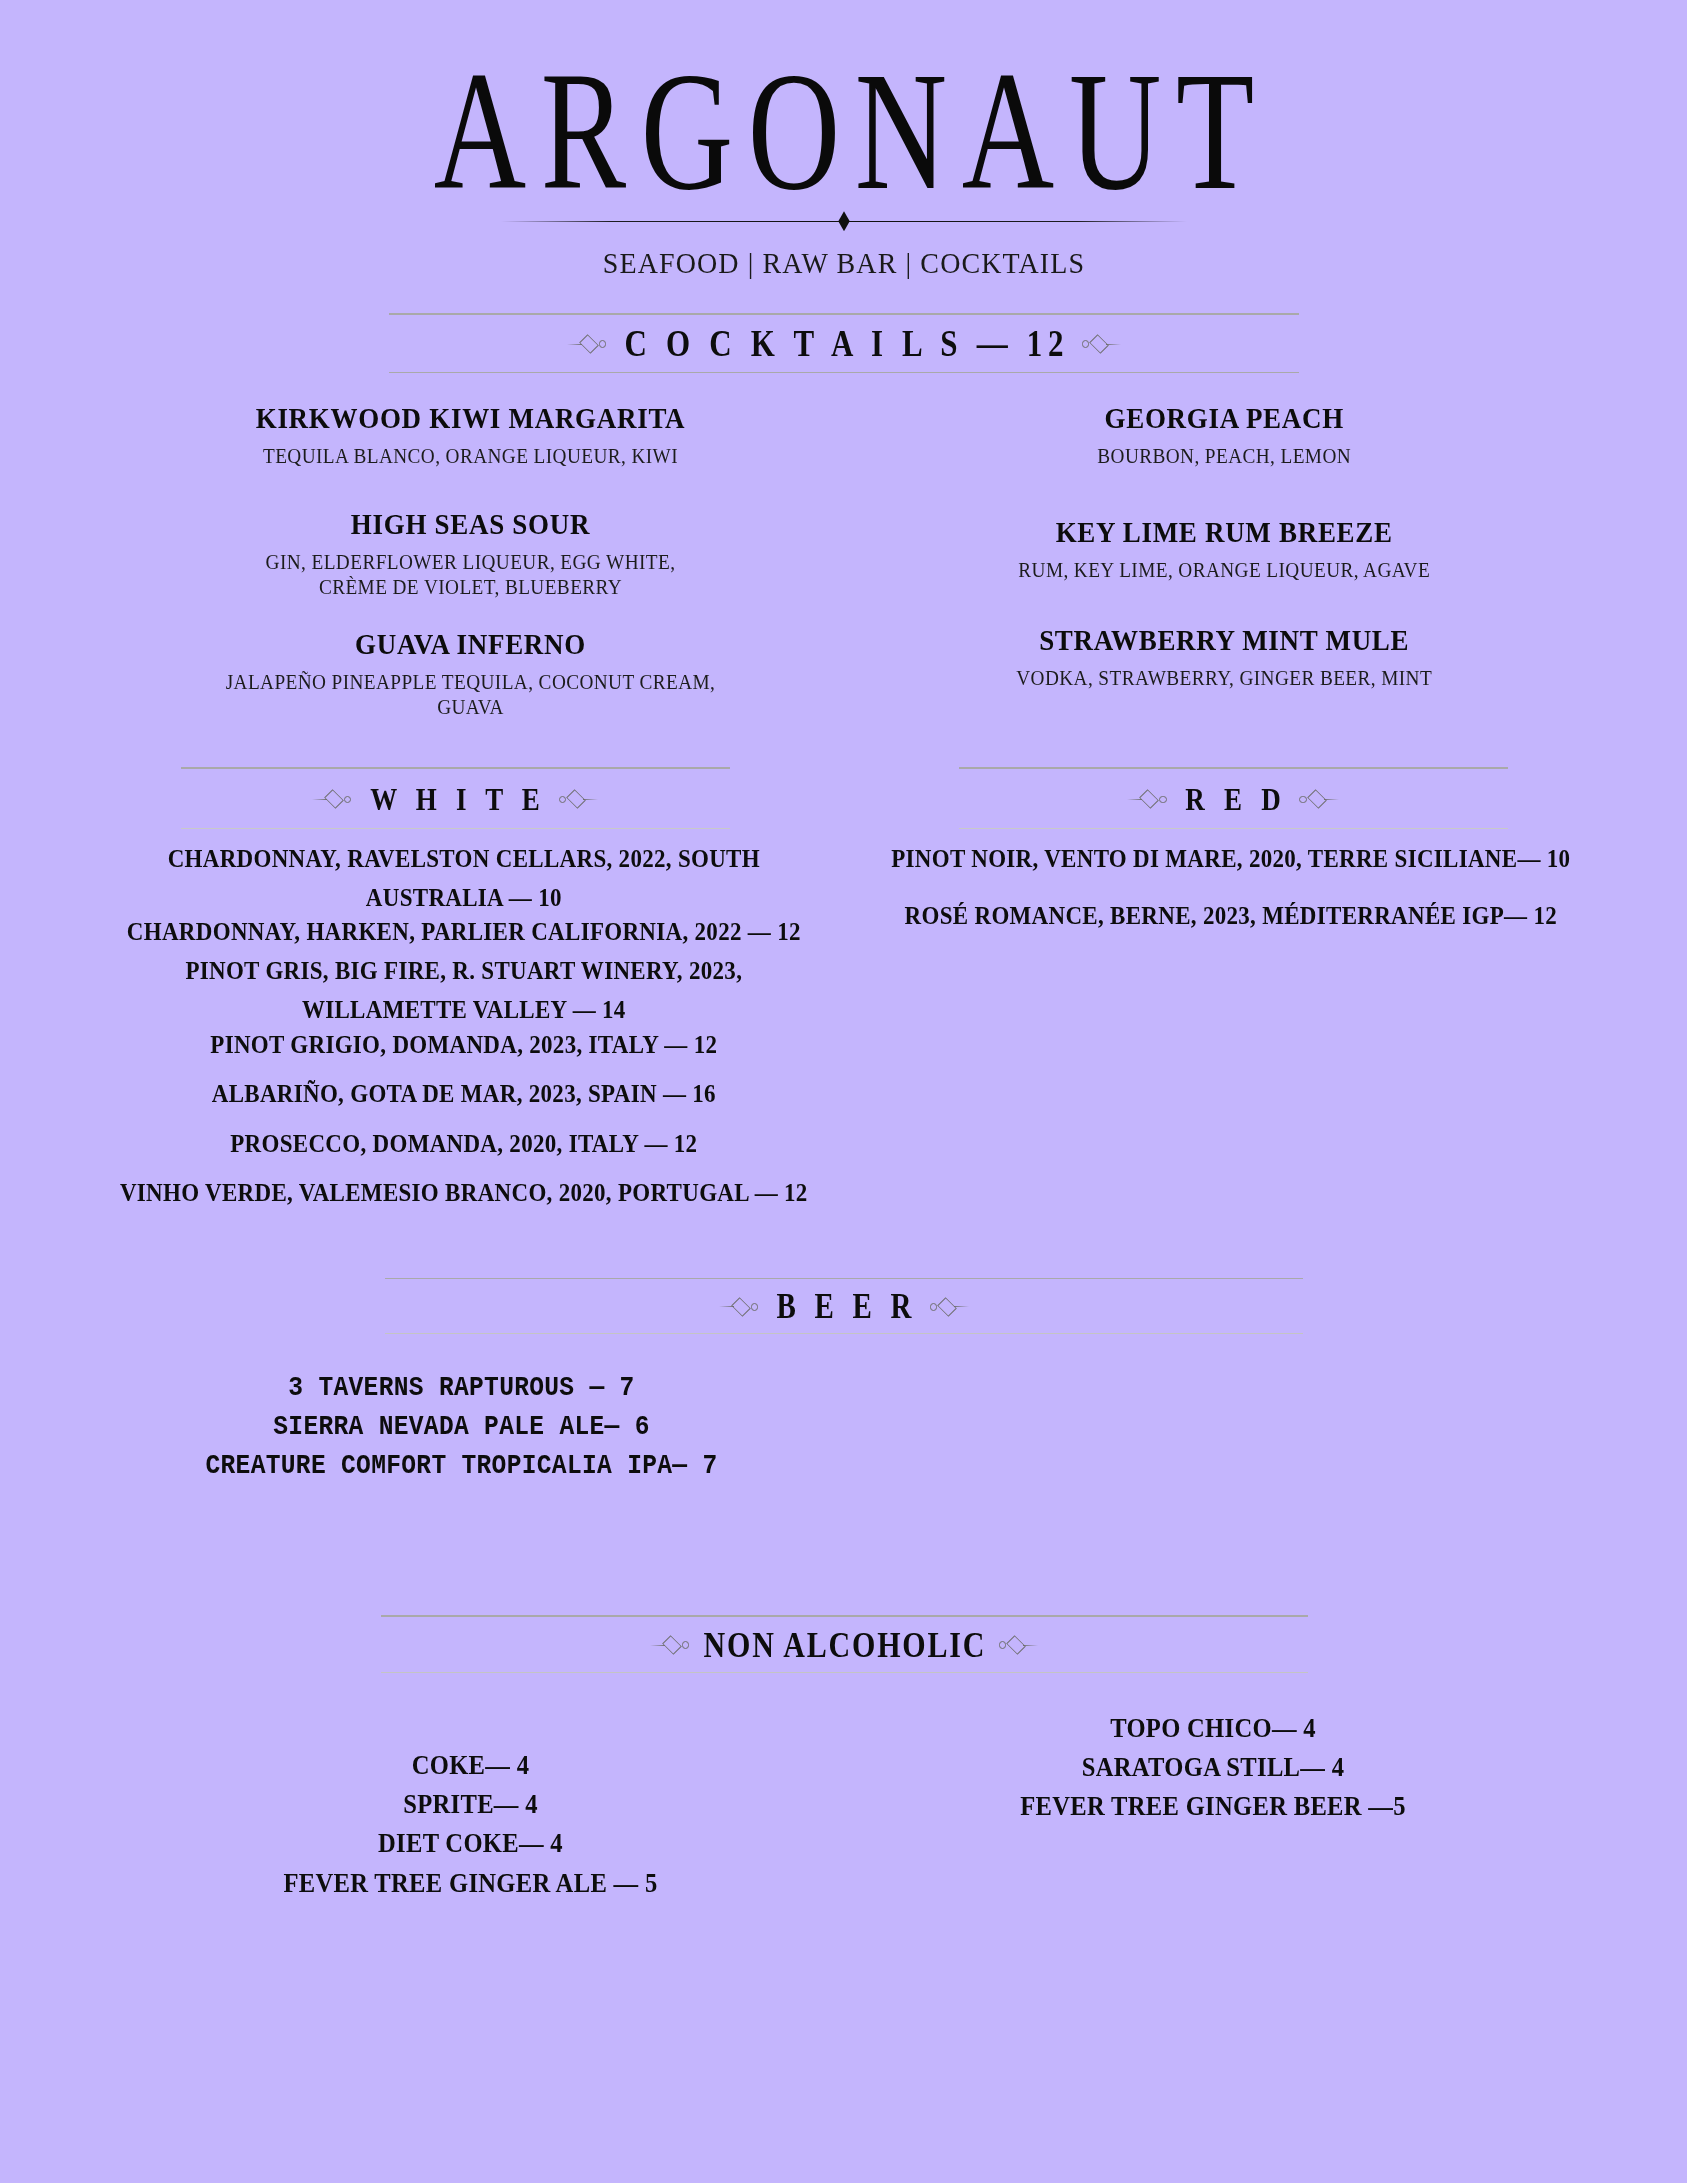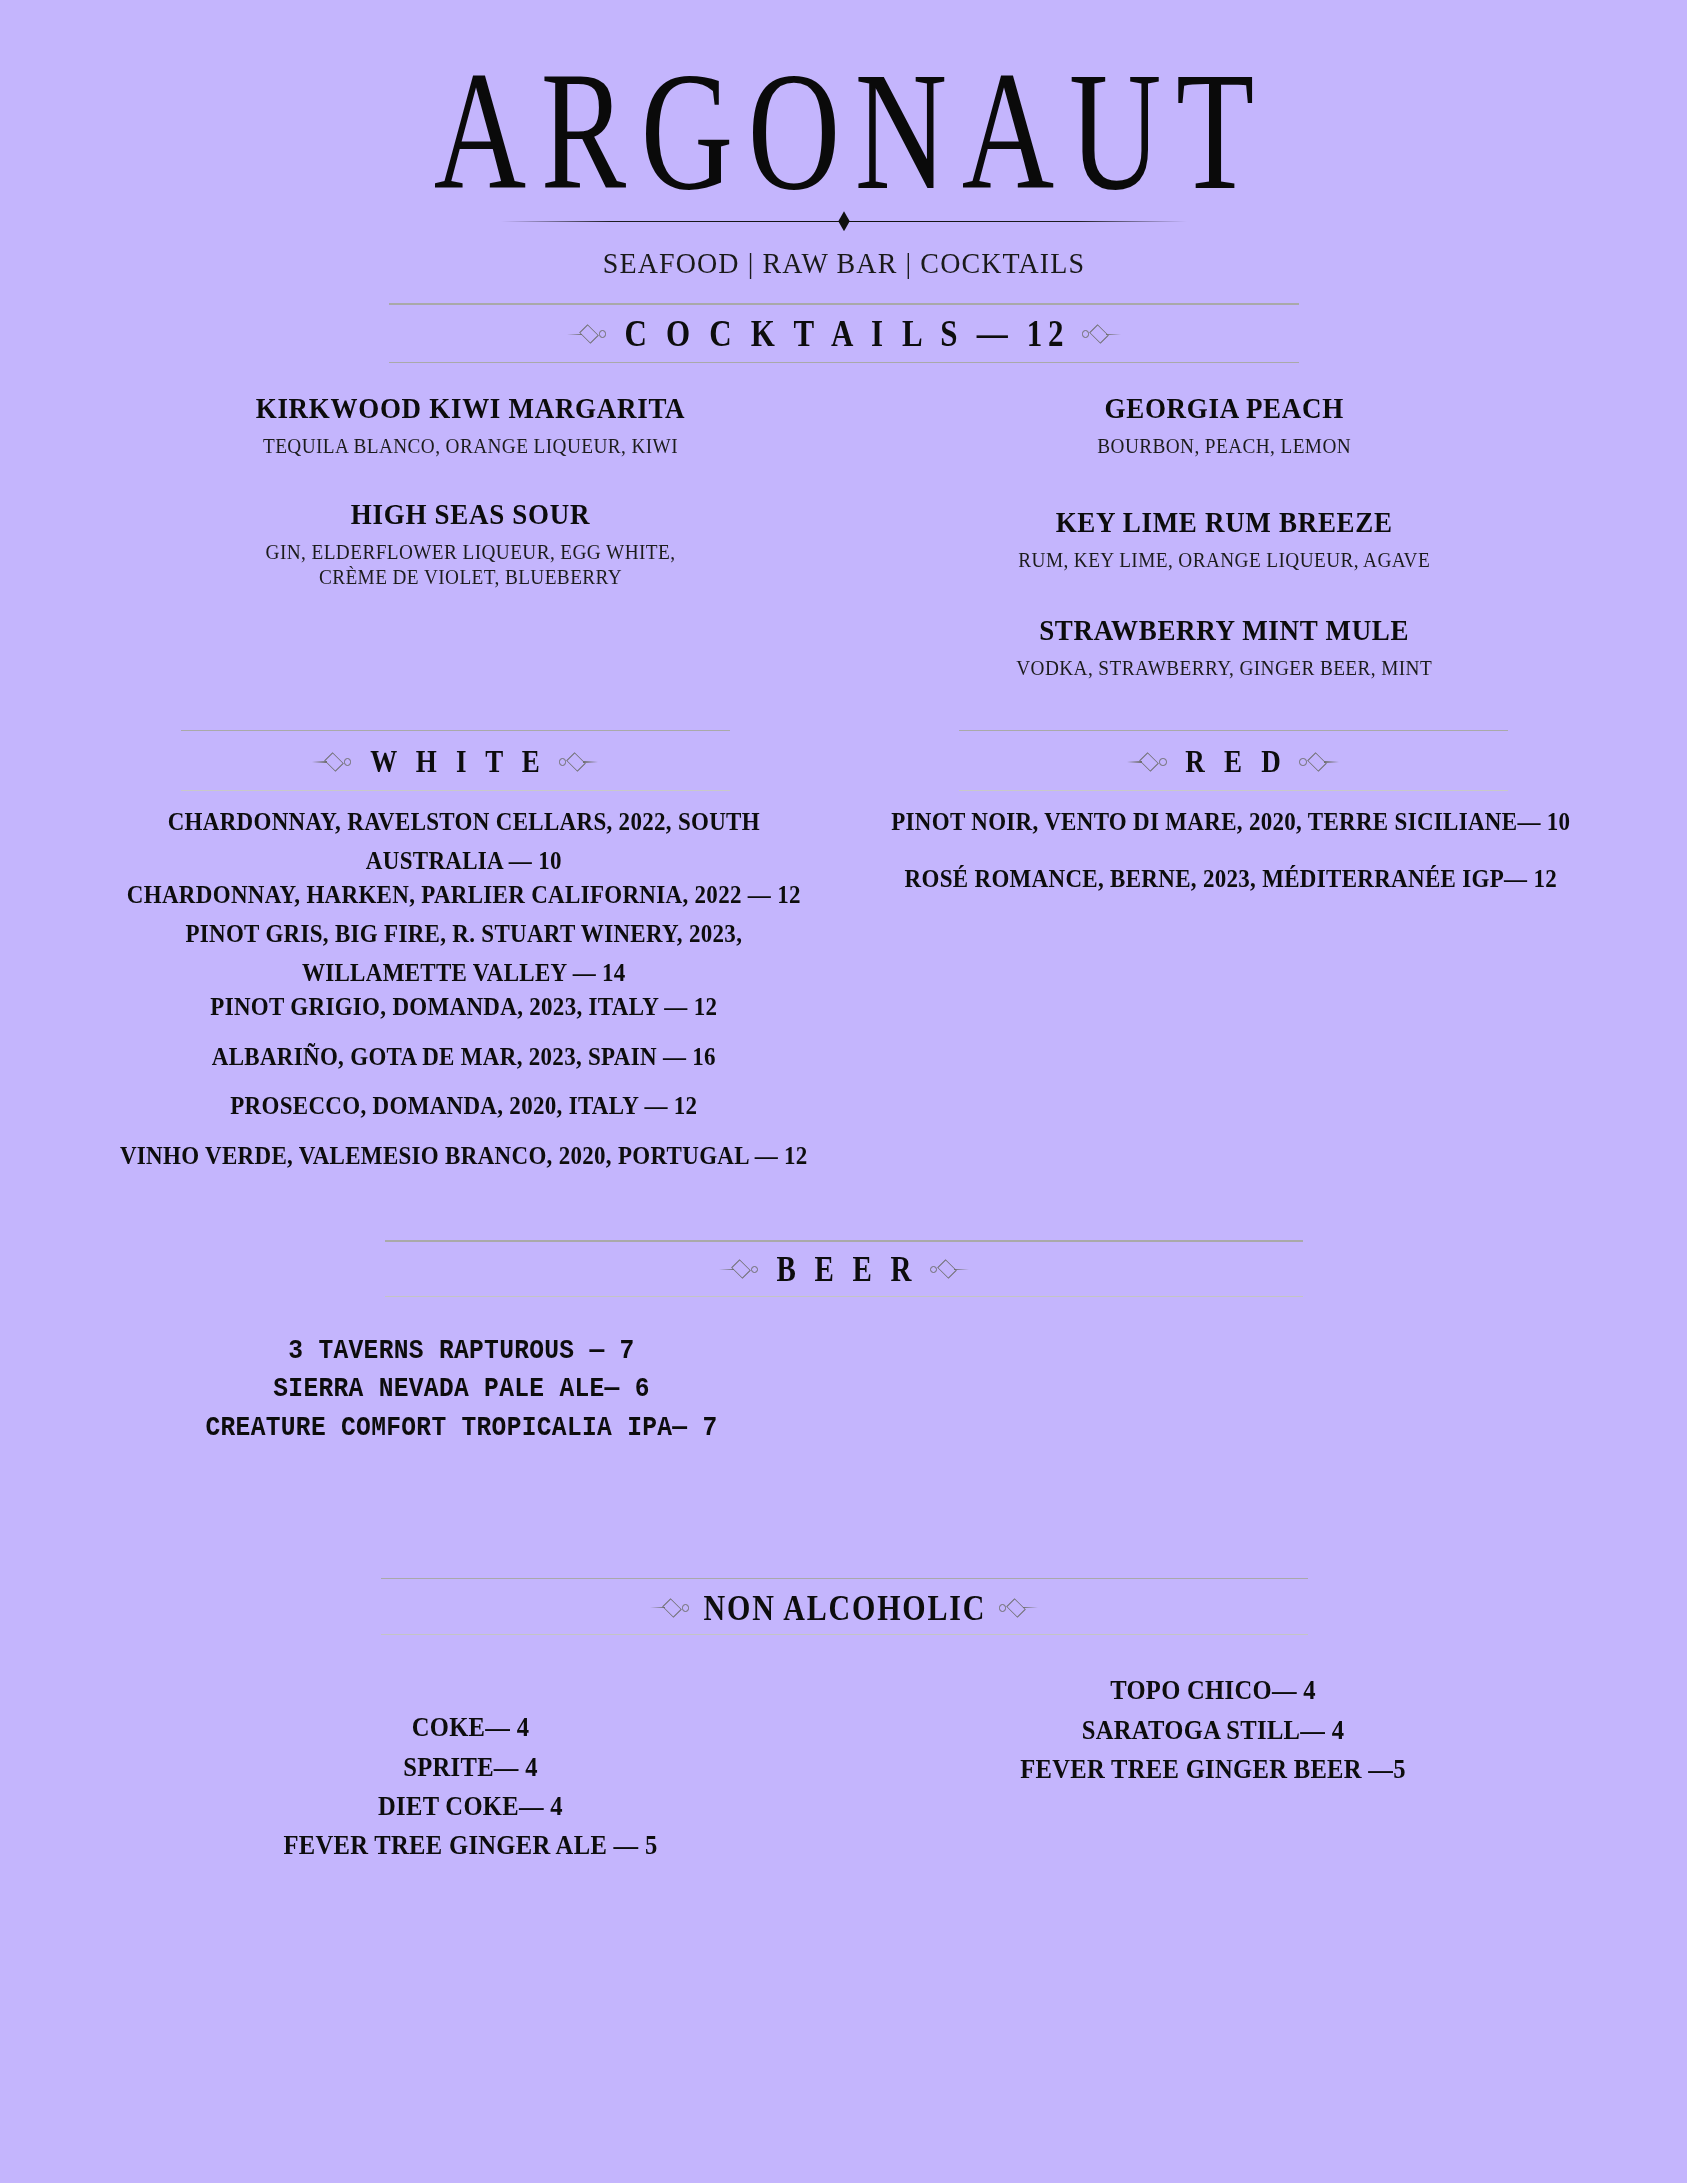--- a/index.html
+++ b/index.html
@@ -152,21 +152,21 @@
   
   .orn.left i  { left: 15px; }
   .orn.left b  { left: 33px; }
   .orn.left s  { left: 0.9px; }
   
   .orn.right i { right: 15px; }
   .orn.right b { right: 33px; }
   .orn.right s { right: 0.9px; background: linear-gradient(to left, rgba(111,111,111,0) 0%, #6f6f6f 100%); }
 
   
-  .cocktails-head { width: 910px; margin: 24px auto 0 auto; }
+  .cocktails-head { width: 910px; margin: 34px auto 0 auto; }
   .cocktails-head .sec-title { font-size: 31px; letter-spacing: 5.7px; text-indent: 5.7px; }
 
   
   .cols {
     display: flex;
     width: 1556px;
     margin: 0 auto;
   }
   .col { width: 50%; }
 
@@ -312,20 +312,25 @@
   <div class="cols cocktails-body">
     <div class="col left">
       <div class="cocktail">
         <span class="name">KIRKWOOD KIWI MARGARITA</span>
         <span class="desc">TEQUILA BLANCO, ORANGE LIQUEUR, KIWI</span>
       </div>
       <div class="cocktail">
         <span class="name">HIGH SEAS SOUR</span>
         <span class="desc">GIN, ELDERFLOWER LIQUEUR, EGG WHITE,
 CRÈME DE VIOLET, BLUEBERRY</span>
+      </div>
+      <div class="cocktail">
+        <span class="name">GUAVA INFERNO</span>
+        <span class="desc">JALAPEÑO PINEAPPLE TEQUILA, COCONUT CREAM,
+GUAVA</span>
       </div>
     </div>
     <div class="col right">
       <div class="cocktail">
         <span class="name">GEORGIA PEACH</span>
         <span class="desc">BOURBON, PEACH, LEMON</span>
       </div>
       <div class="cocktail">
         <span class="name">KEY LIME RUM BREEZE</span>
         <span class="desc">RUM, KEY LIME, ORANGE LIQUEUR, AGAVE</span>

